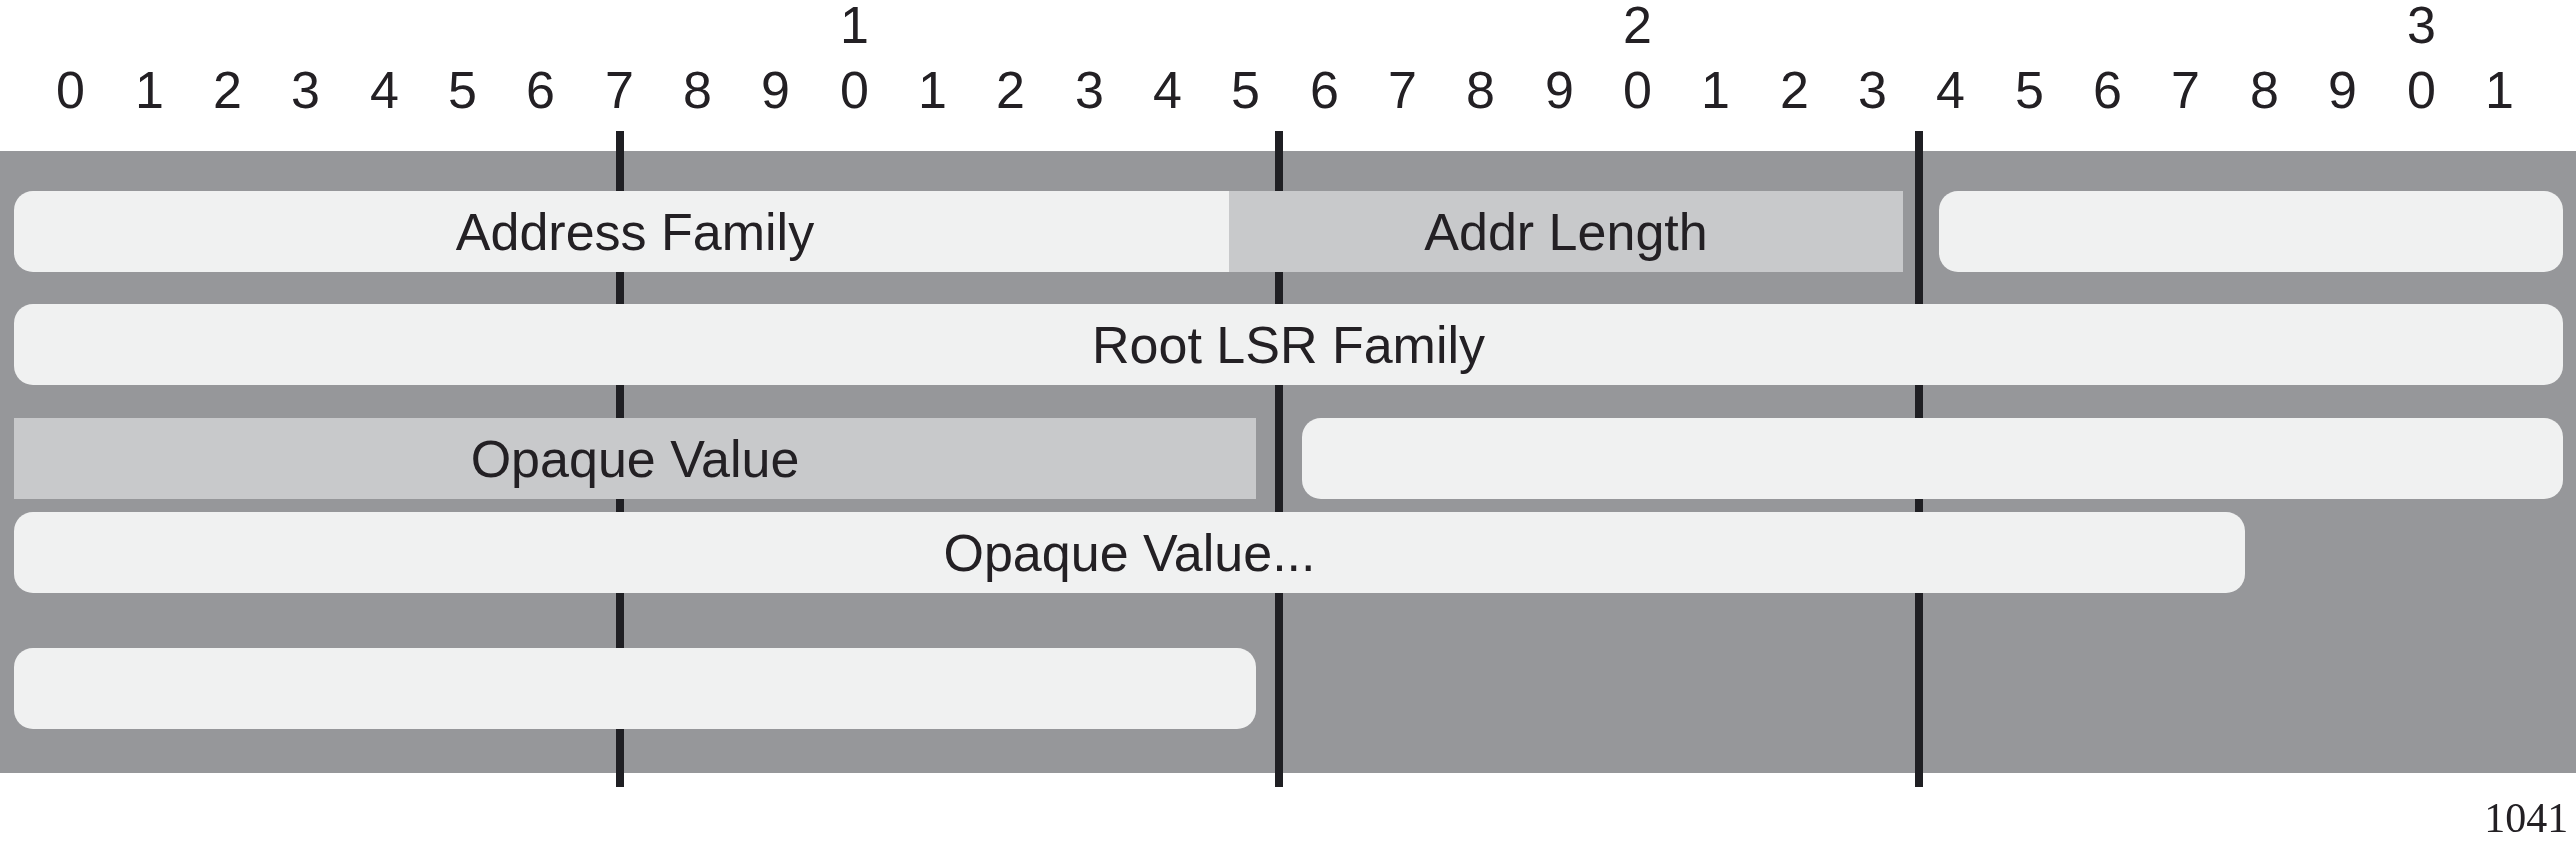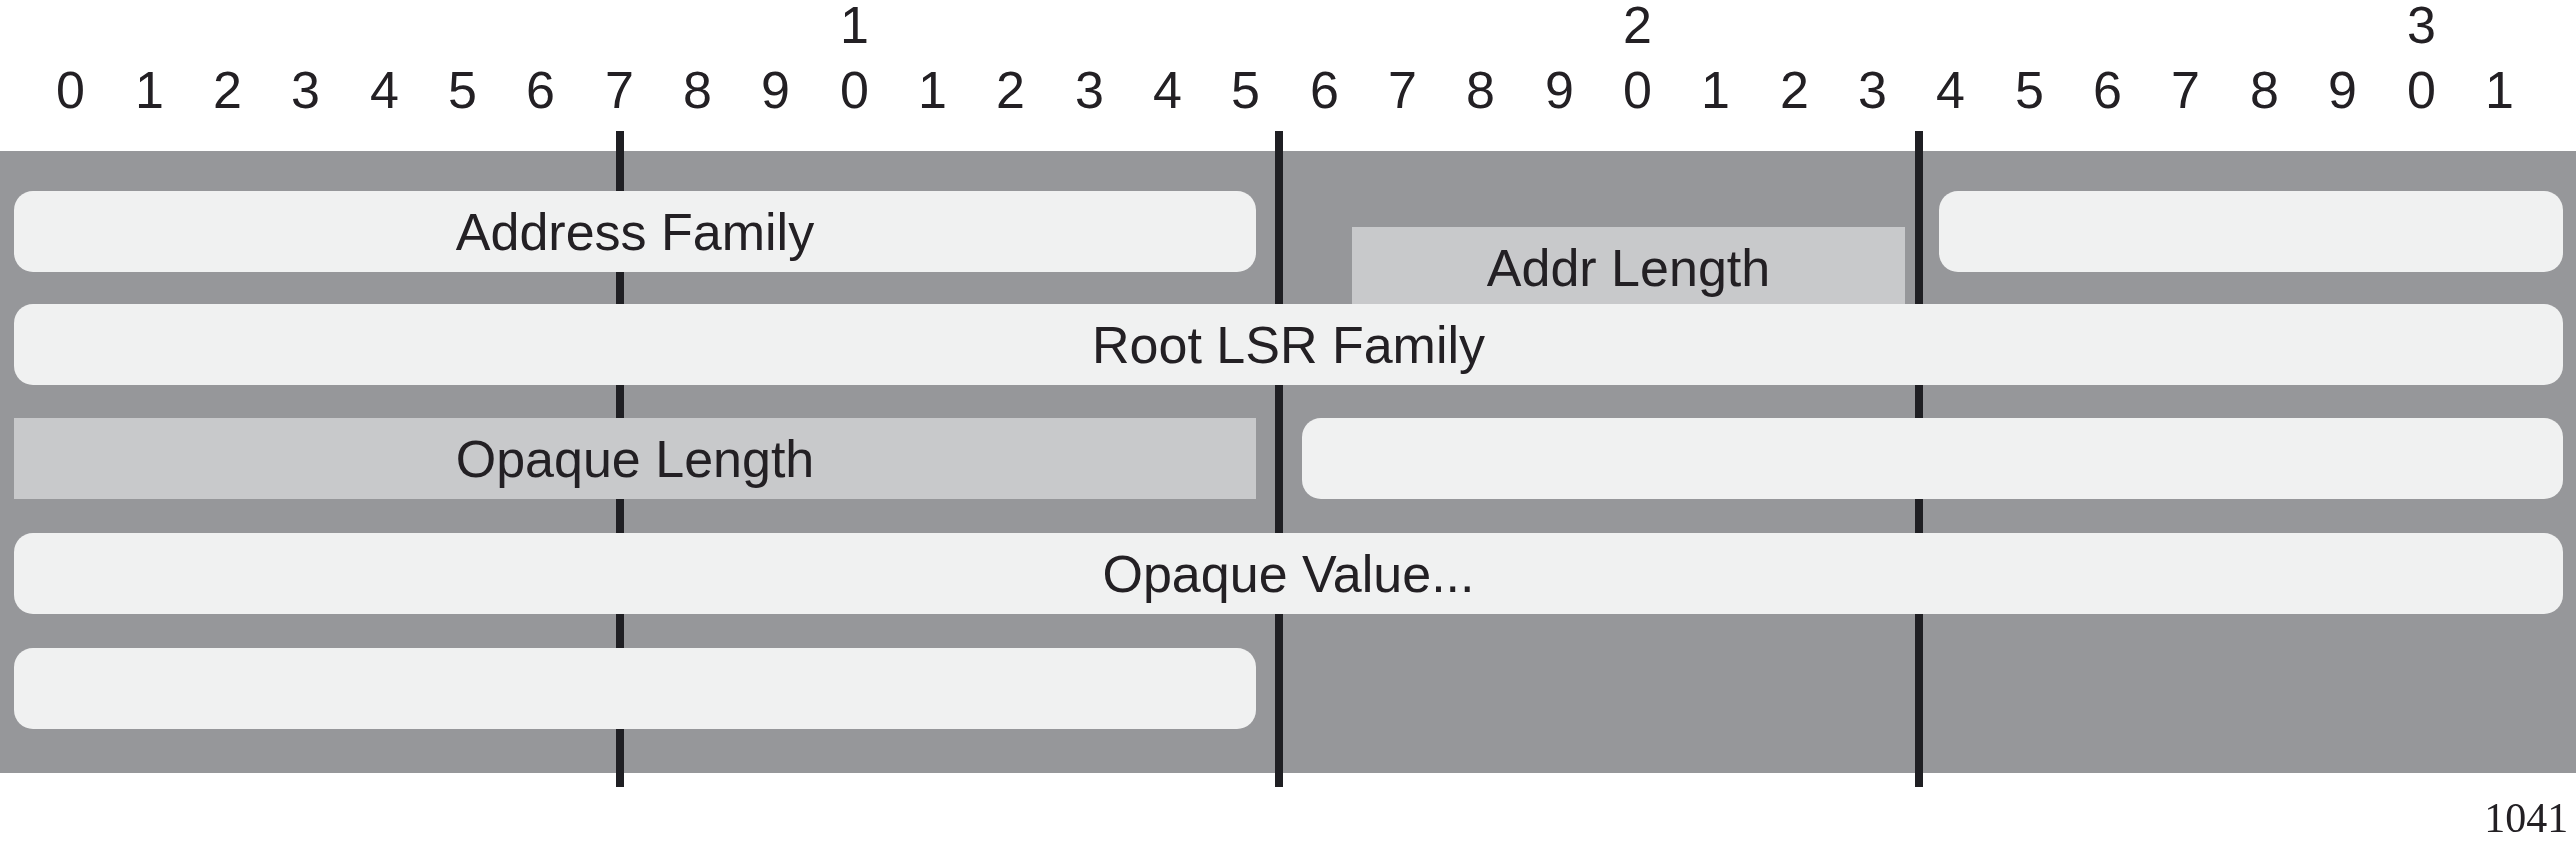--- a/index.html
+++ b/index.html
@@ -122,31 +122,31 @@
   <div class="band"></div>
   <div id="vlines">
       <div class="vline" style="left: 616px;"></div>
       <div class="vline" style="left: 1275px;"></div>
       <div class="vline" style="left: 1915px;"></div>
     </div>
   <div id="rows">
       <div class="field light" style="left: 14px; top: 191px; width: 1242px;">
         <span class="field-label">Address Family</span>
       </div>
-      <div class="field medium" style="left: 1352px; top: 191px; width: 553px; margin-top: 36px;">
+      <div class="field medium" style="left: 1229px; top: 191px; width: 674px;">
         <span class="field-label">Addr Length</span>
       </div>
       <div class="field light" style="left: 1939px; top: 191px; width: 624px;"></div>
       <div class="field light" style="left: 14px; top: 304px; width: 2549px;">
         <span class="field-label">Root LSR Family</span>
       </div>
       <div class="field medium" style="left: 14px; top: 418px; width: 1242px;">
-        <span class="field-label">Opaque Length</span>
+        <span class="field-label">Opaque Value</span>
       </div>
       <div class="field light" style="left: 1302px; top: 418px; width: 1261px;"></div>
-      <div class="field light" style="left: 14px; top: 533px; width: 2549px;">
+      <div class="field light" style="left: 14px; top: 512px; width: 2231px;">
         <span class="field-label">Opaque Value...</span>
       </div>
       <div class="field light" style="left: 14px; top: 648px; width: 1242px;"></div>
     </div>
   <div class="fig-num">1041</div>
 </div>
 
 
 </body></html>

